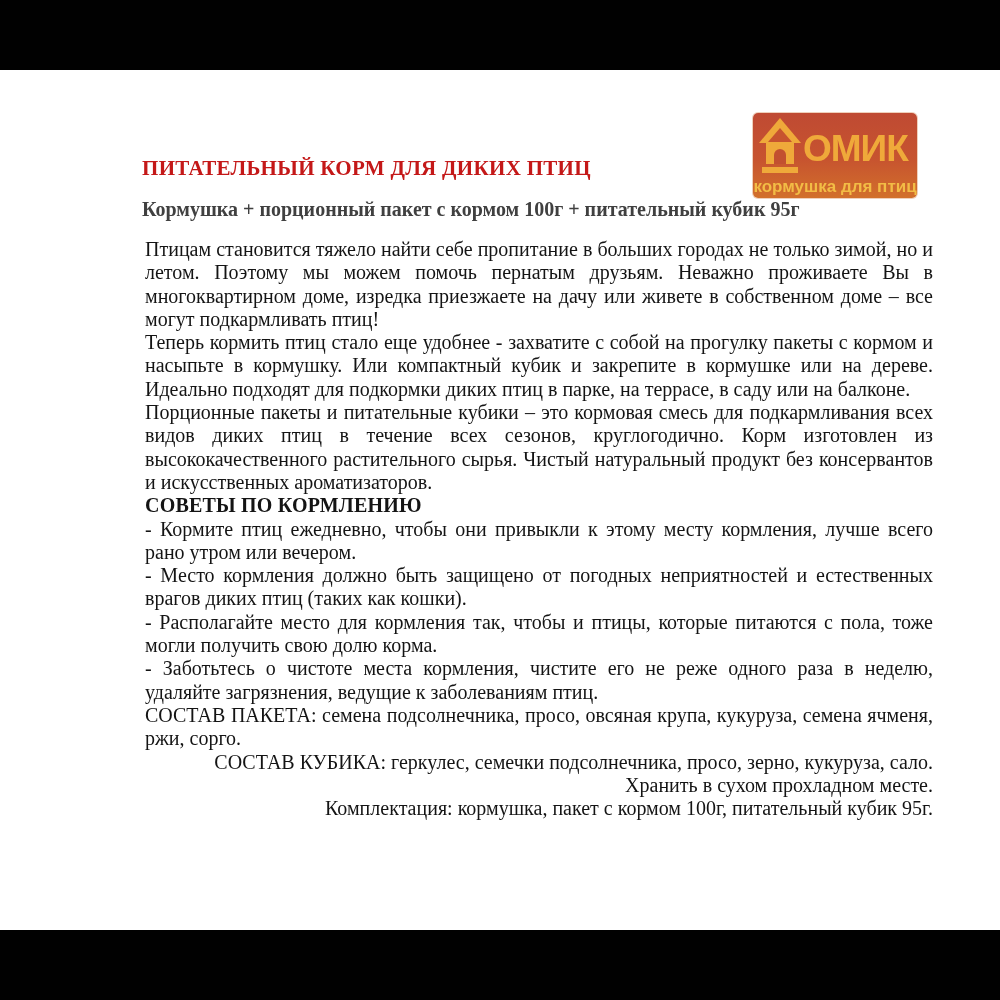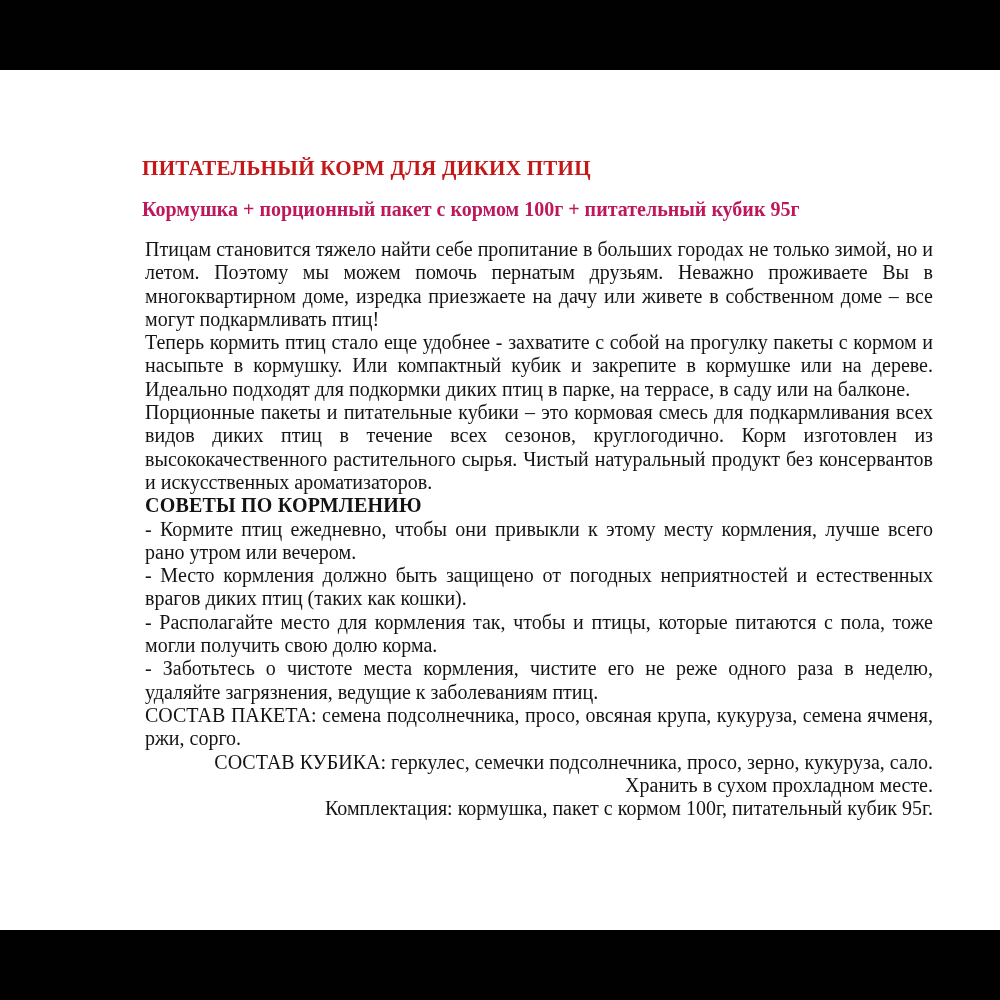--- a/index.html
+++ b/index.html
@@ -17,21 +17,21 @@
   .sheet{
     position:absolute;left:0;top:70px;width:1000px;height:860px;background:#ffffff;
   }
   .doc-title{
     position:absolute;left:142px;top:86px;width:660px;
     font-size:21px;font-weight:bold;color:#c41818;letter-spacing:.3px;
     line-height:24px;
   }
   .doc-subtitle{
     position:absolute;left:142px;top:127px;width:740px;
-    font-size:20px;font-weight:bold;color:#be185d;
+    font-size:20px;font-weight:bold;color:#404040;
     line-height:24px;
   }
   .bodytext{
     position:absolute;left:145px;top:168px;width:788px;
     font-size:20px;line-height:23.3px;color:#141414;
   }
   .bodytext p{margin:0;text-align:justify;}
   .bodytext p.plainline{text-align:right;}
   .bodytext .lbl{font-weight:normal;}
   .tips-heading{font-weight:bold;text-align:left;letter-spacing:.2px;}
@@ -59,20 +59,33 @@
   }
 </style>
 </head>
 <body>
 
 <div class="page">
   <div class="bar bar-top"></div>
 
   <div class="sheet">
 
+    <div class="logo">
+      <div class="logo-row">
+        <svg class="logo-house" width="42" height="56" viewBox="0 0 42 56" aria-hidden="true">
+          <polygon points="21,0 42,25 0,25" fill="#efa93a"></polygon>
+          <polygon points="21,10 33,24 9,24" fill="#c7542f"></polygon>
+          <rect x="7" y="25" width="28" height="21" fill="#efa93a"></rect>
+          <path d="M15,46 L15,37 A6,6 0 0 1 27,37 L27,46 Z" fill="#c25030"></path>
+          <rect x="3" y="49" width="36" height="6" fill="#efa93a"></rect>
+        </svg>
+        <div class="logo-brand">ОМИК</div>
+      </div>
+      <div class="logo-tagline">кормушка для птиц</div>
+    </div>
 
     <div class="doc-title">ПИТАТЕЛЬНЫЙ КОРМ ДЛЯ ДИКИХ ПТИЦ</div>
     <div class="doc-subtitle">Кормушка + порционный пакет с кормом 100г + питательный кубик 95г</div>
 
     <div class="bodytext">
       <p>Птицам становится тяжело найти себе пропитание в больших городах не только зимой, но и летом. Поэтому мы можем помочь пернатым друзьям. Неважно проживаете Вы в многоквартирном доме, изредка приезжаете на дачу или живете в собственном доме – все могут подкармливать птиц!</p>
       <p>Теперь кормить птиц стало еще удобнее - захватите с собой на прогулку пакеты с кормом и насыпьте в кормушку. Или компактный кубик и закрепите в кормушке или на дереве. Идеально подходят для подкормки диких птиц в парке, на террасе, в саду или на балконе.</p>
       <p>Порционные пакеты и питательные кубики – это кормовая смесь для подкармливания всех видов диких птиц в течение всех сезонов, круглогодично. Корм изготовлен из высококачественного растительного сырья. Чистый натуральный продукт без консервантов и искусственных ароматизаторов.</p>
 
       <p class="tips-heading">СОВЕТЫ ПО КОРМЛЕНИЮ</p>

